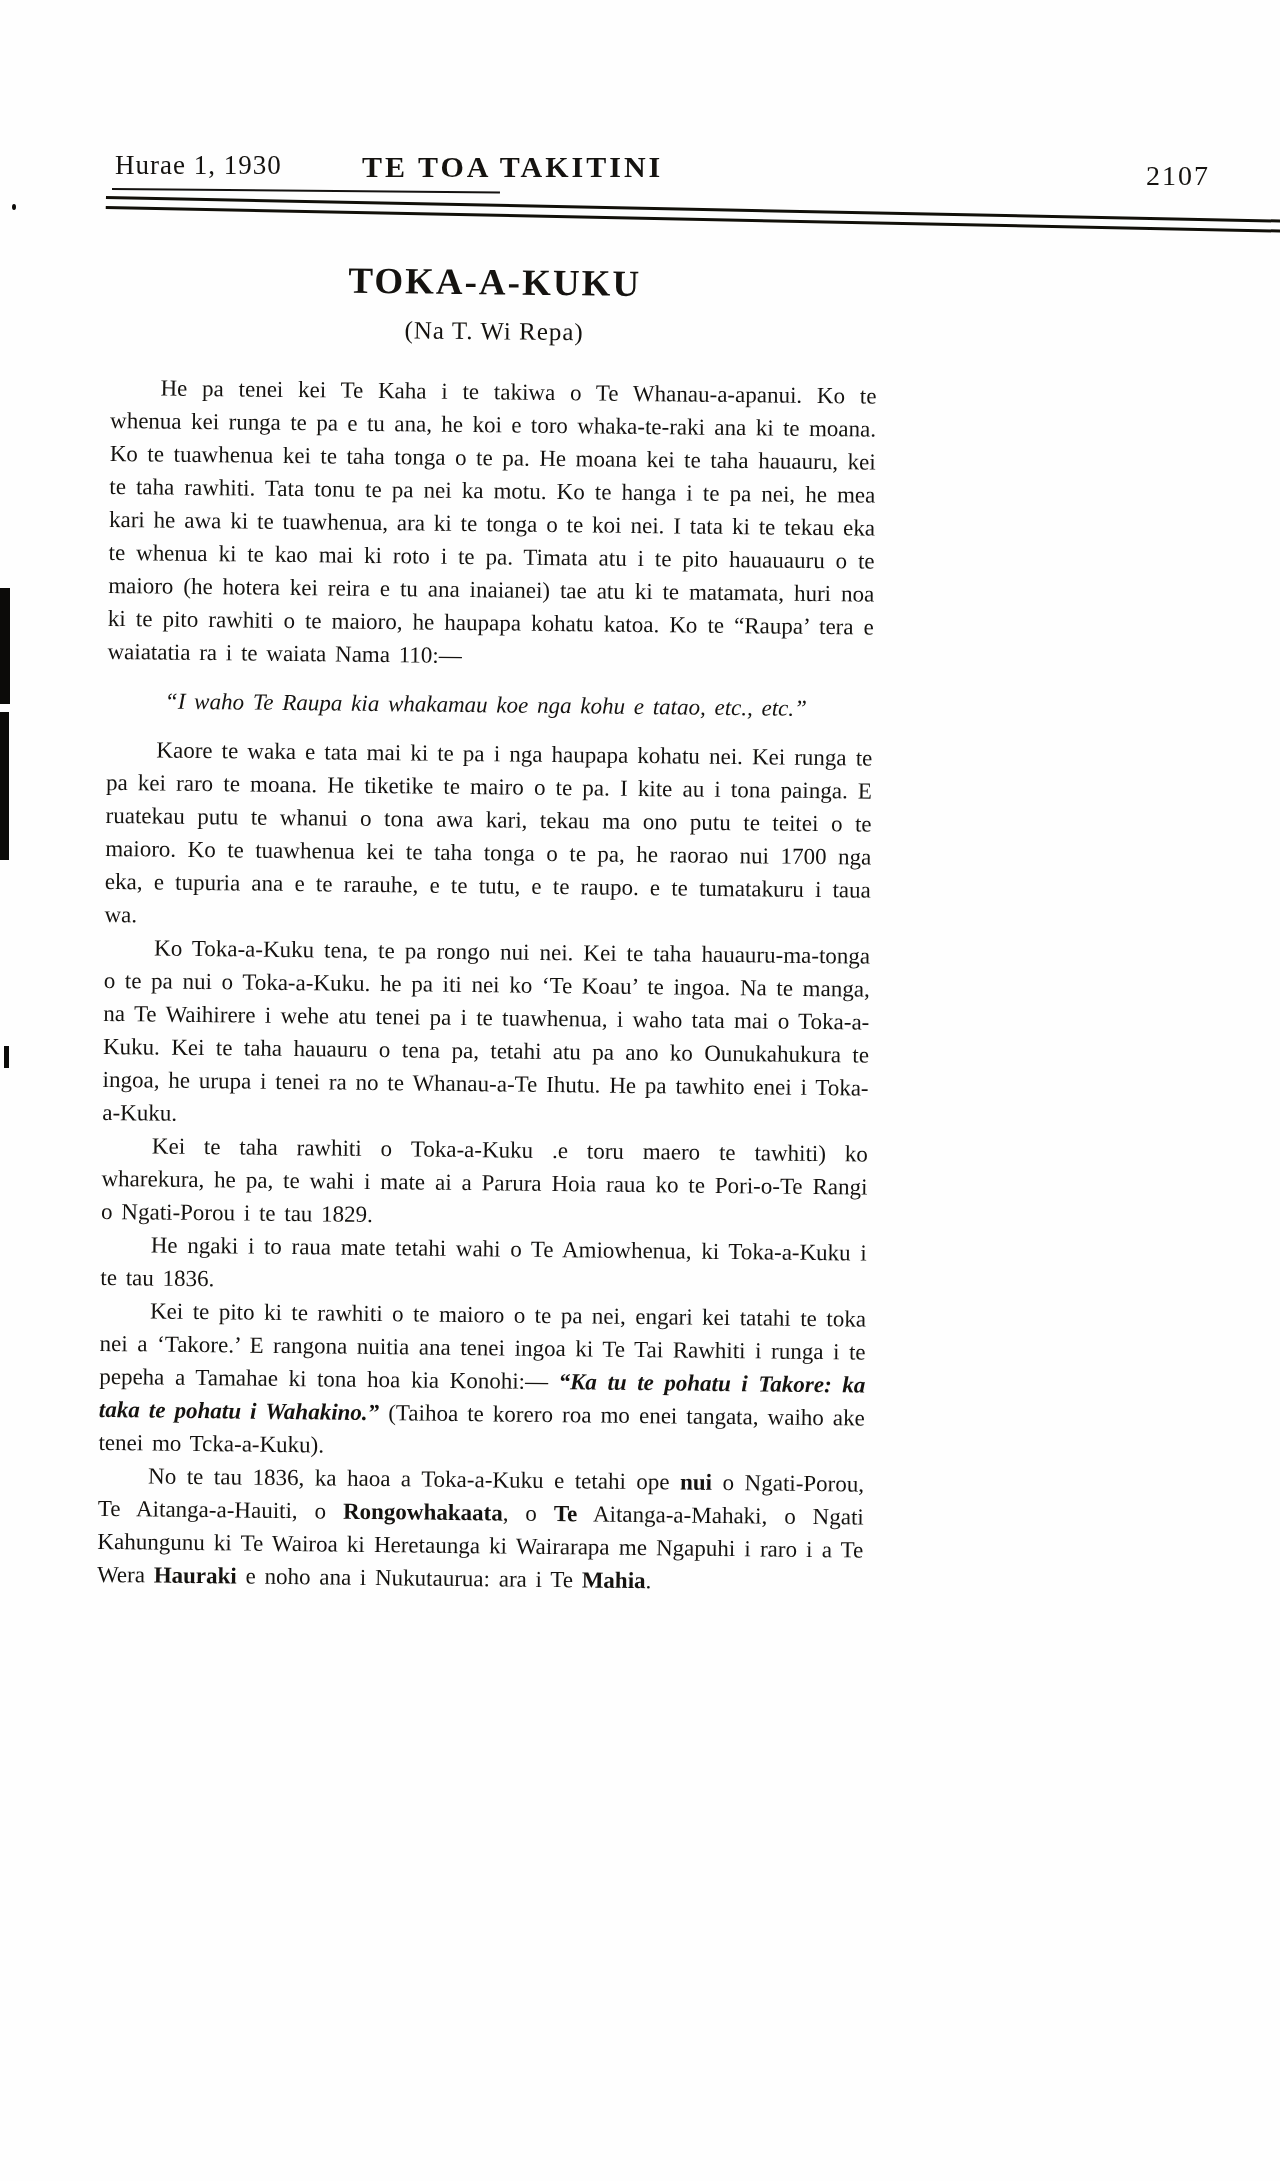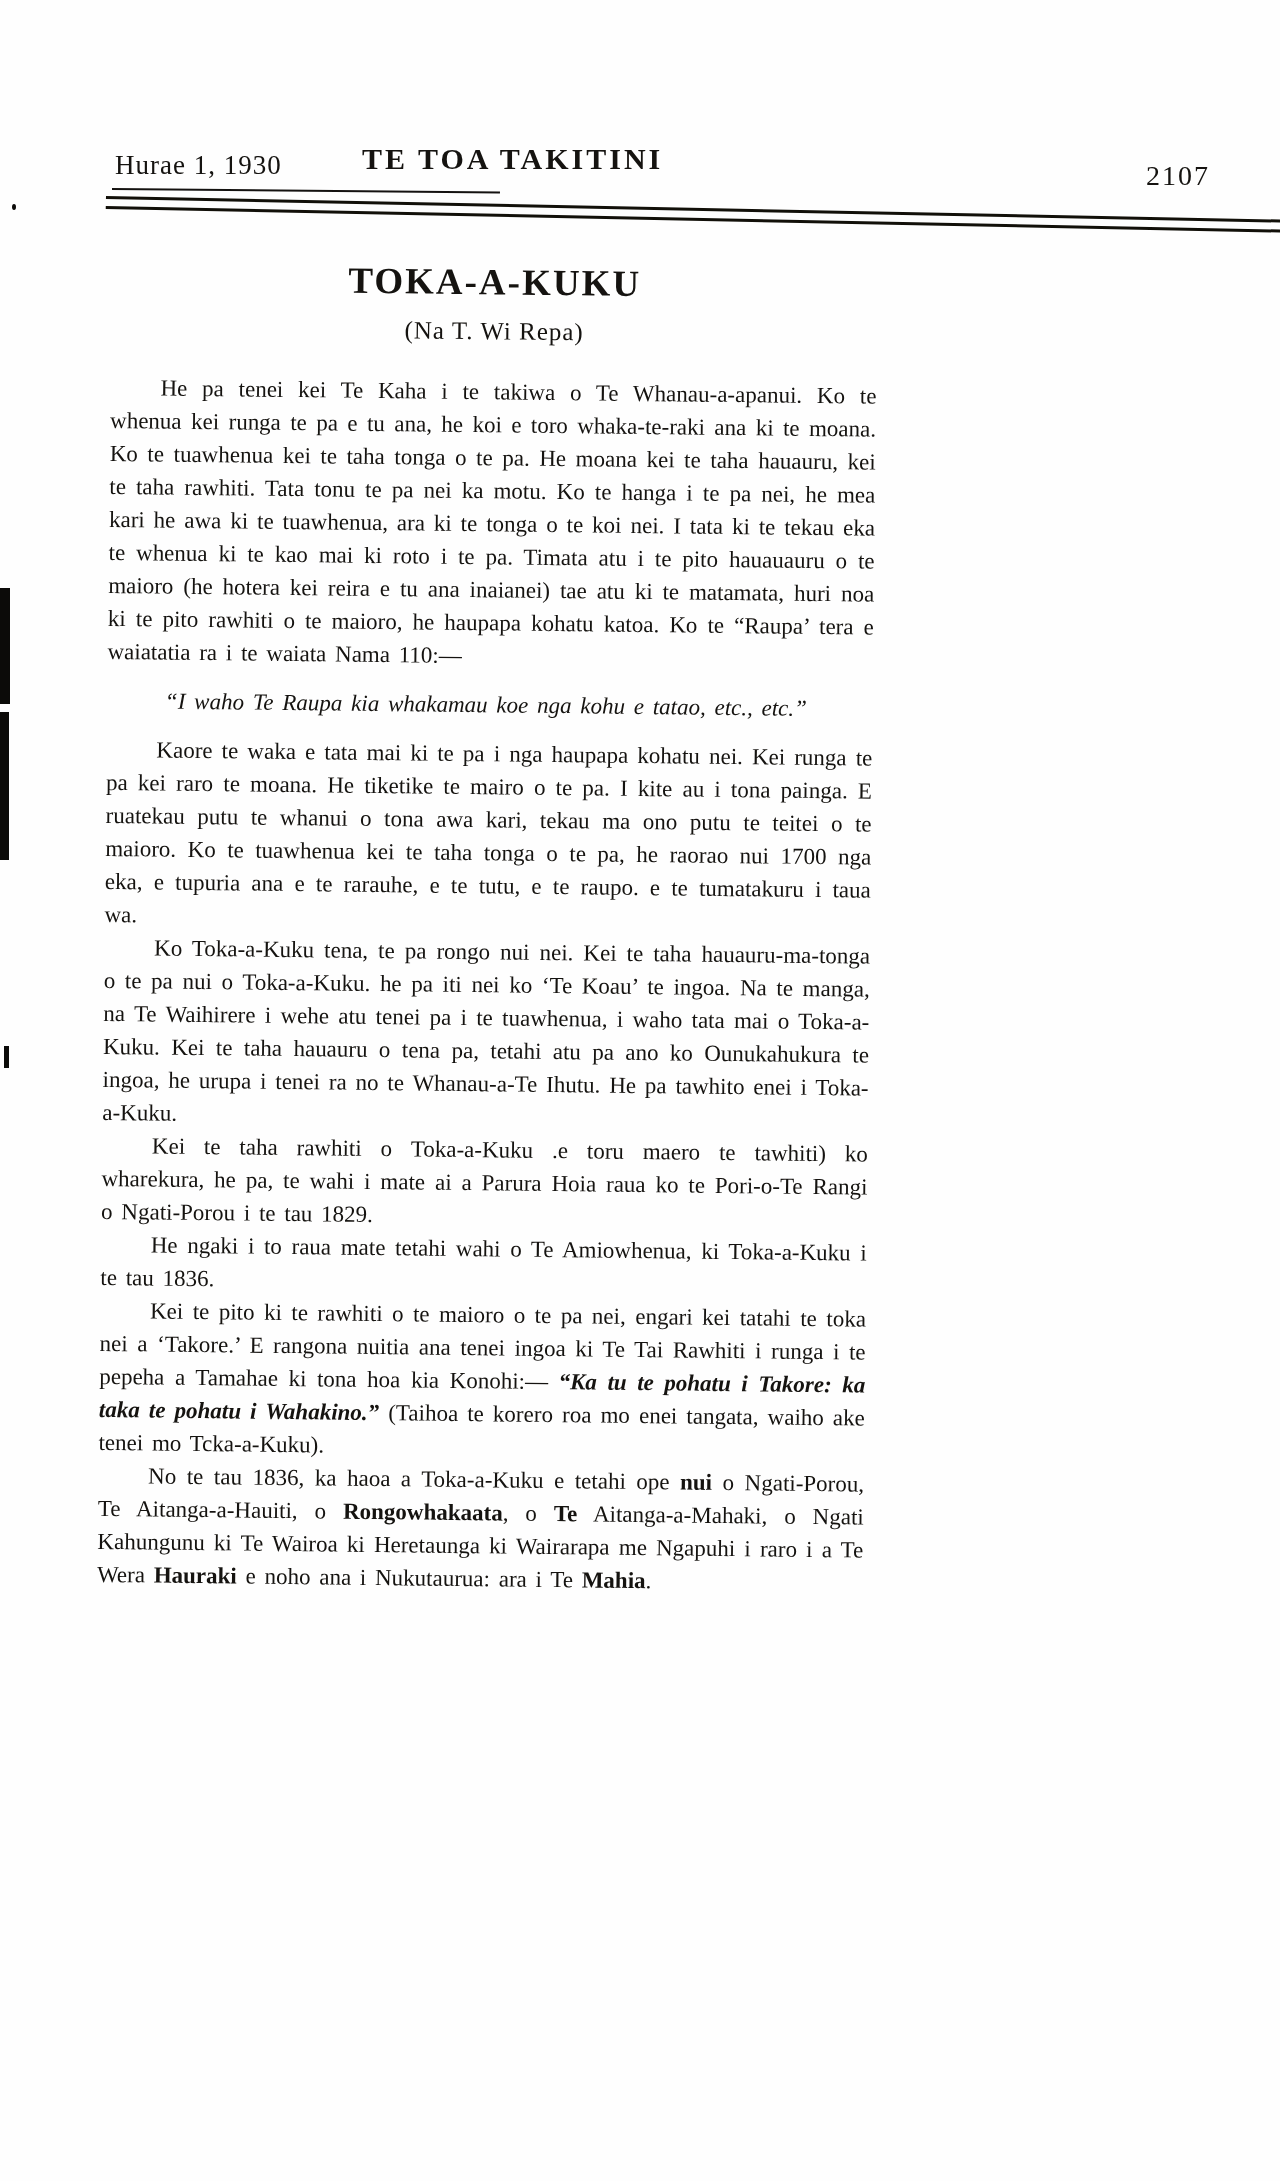--- a/index.html
+++ b/index.html
@@ -12,21 +12,21 @@
     overflow:hidden;
   }
   .page{position:absolute;inset:0;background:#fefefe;}
 
   
   .header-date{
     position:absolute;left:115px;top:150px;
     font-size:27px;letter-spacing:1px;white-space:nowrap;
   }
   .header-masthead{
-    position:absolute;left:362px;top:142px;
+    position:absolute;left:362px;top:150px;
     font-size:30px;font-weight:bold;letter-spacing:3px;white-space:nowrap;
   }
   .header-pagenum{
     position:absolute;left:1146px;top:160px;
     font-size:28px;letter-spacing:2px;white-space:nowrap;
   }
   .date-underline{
     position:absolute;left:112px;top:188px;width:388px;height:2px;
     background:#141210;transform:rotate(0.5deg);transform-origin:left top;
   }

